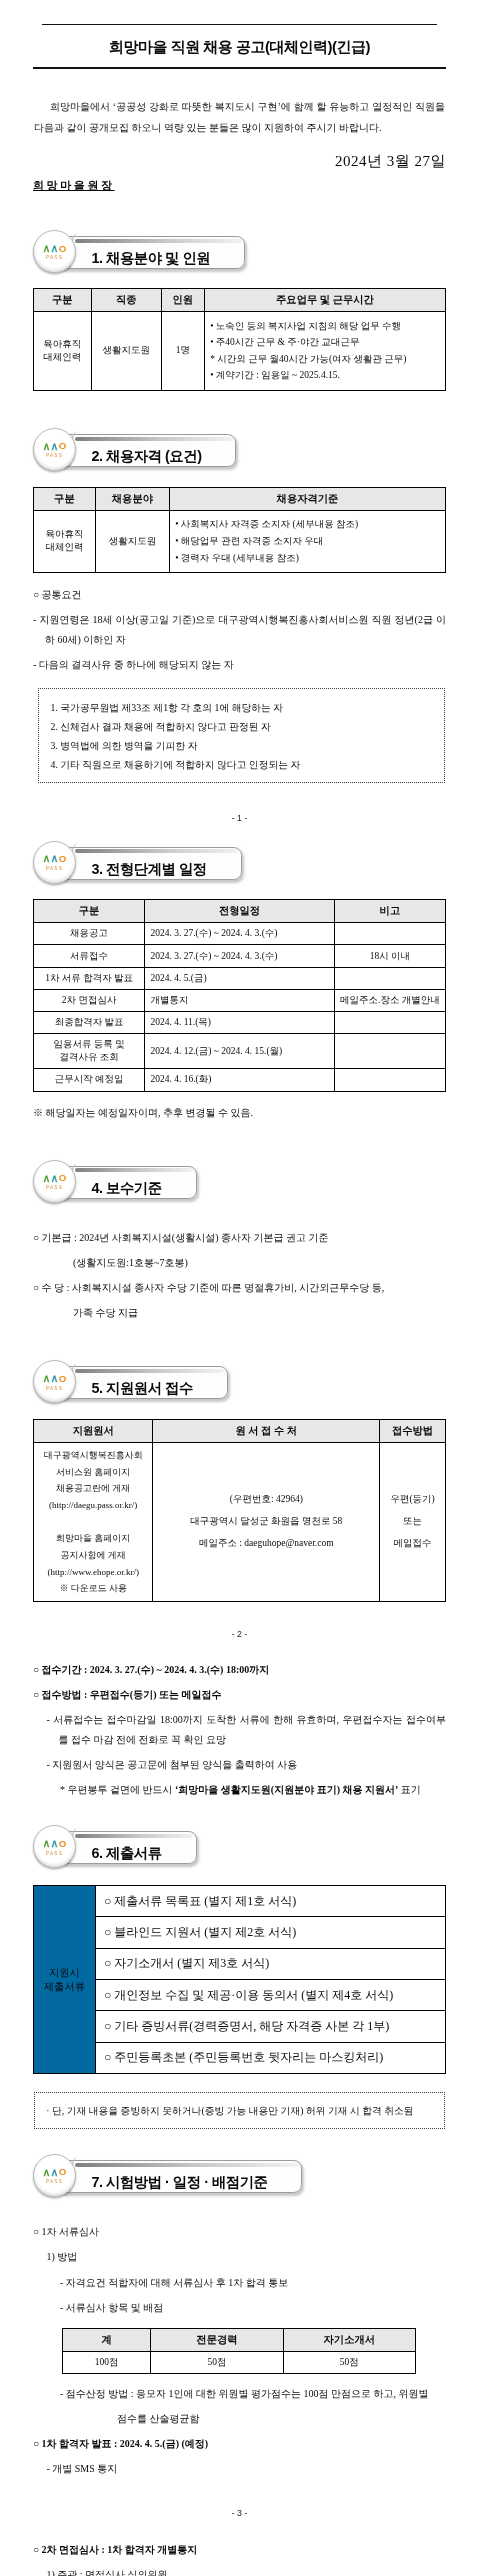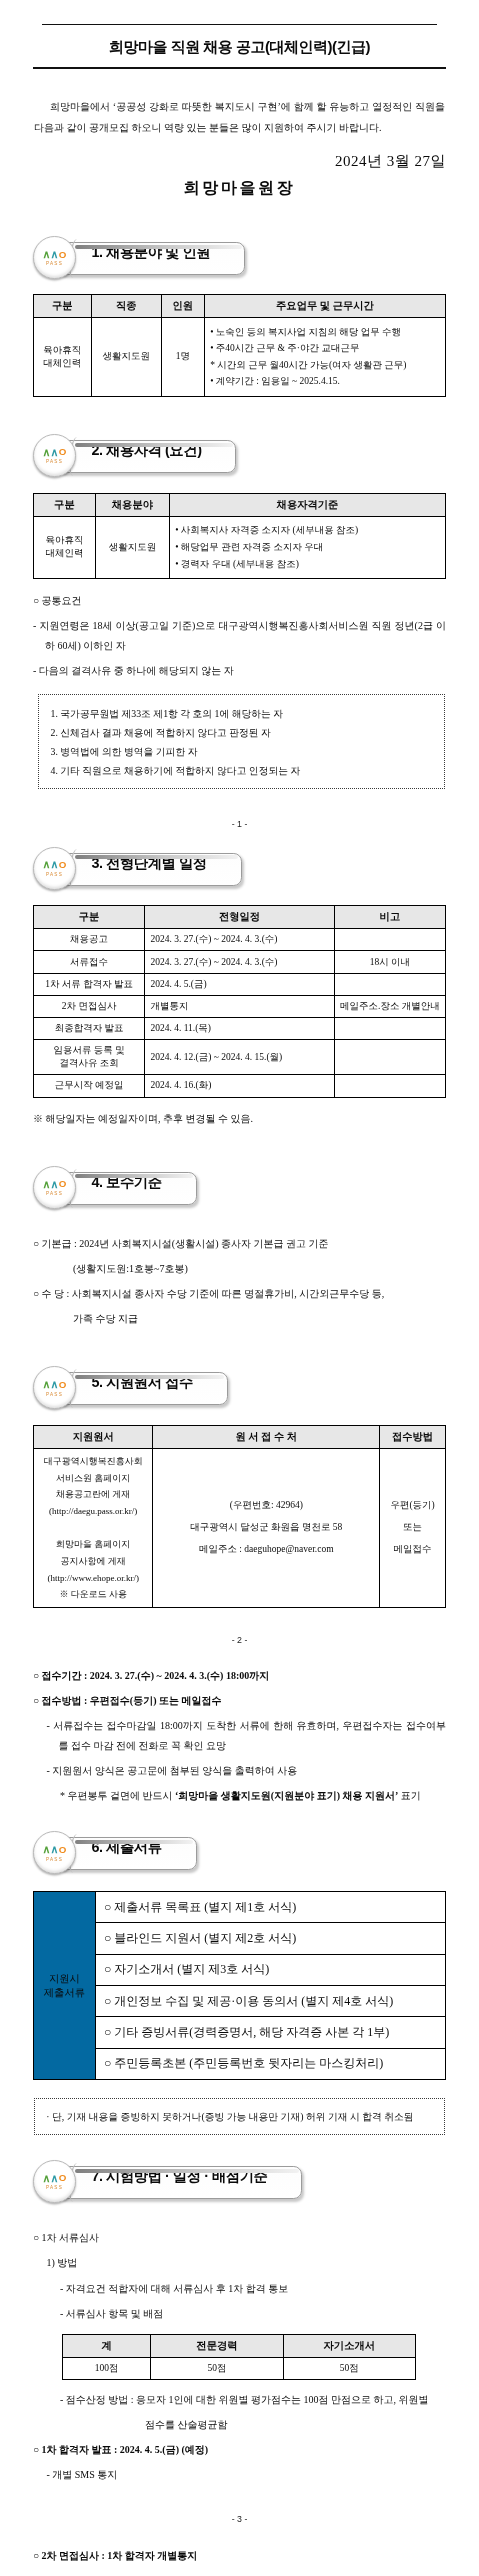--- a/index.html
+++ b/index.html
@@ -17,42 +17,42 @@
     font-family:Liberation Sans, sans-serif;
     font-weight:bold;font-size:15px;text-align:center;
     margin:13.4px 0 9.3px 0;letter-spacing:-0.5px;
   }
   .thick-rule{border-top:2.6px solid #111;margin:0 0 27px 0;}
   .intro{
     font-size:10px;line-height:2.15;text-align:justify;
     text-indent:1.6em;margin:0 1px;
   }
   .doc-date{text-align:right;font-size:15px;margin-top:13.4px;letter-spacing:0.5px;}
-  .doc-signature{text-align:center;font-size:16px;font-weight:600;letter-spacing:2.6px;margin-top:7.2px;}
+  .doc-signature{text-align:left;font-size:11px;font-weight:600;letter-spacing:2.6px;margin-top:7.2px;text-decoration:underline;}
 
   
   .banner-row{display:flex;align-items:center;position:relative;}
   .logo-badge{
     width:41px;height:41px;border-radius:50%;
     border:1.5px solid #b9b9b9;background:#fff;
     box-shadow:0 1.5px 2.1px rgba(0,0,0,.30), inset 0 -2.1px 3.1px rgba(0,0,0,.12);
     display:flex;flex-direction:column;align-items:center;justify-content:center;
     z-index:2;flex:0 0 auto;margin-right:-15.5px;
   }
   .logo-glyphs{font-family:"Liberation Sans",sans-serif;font-weight:bold;font-size:10.8px;line-height:1;display:flex;align-items:center;}
   .logo-g1{color:#55a13b;}
   .logo-g2{color:#2f9aa5;}
   .logo-g3{color:#f08c1e;font-size:9.8px;margin-left:0.5px;}
   .logo-pass{font-family:"Liberation Sans",sans-serif;font-size:4.6px;color:#d98a33;letter-spacing:1.3px;margin-top:1.5px;}
   .banner{
     position:relative;height:31px;width:max-content;max-width:381px;
     border:0.5px solid #9b9b9b;border-radius:4.1px 8.2px 8.2px 4.1px;
     background:linear-gradient(#fdfdfd,#ffffff);
     box-shadow:1.5px 2.1px 2.6px rgba(0,0,0,.22);
-    display:flex;align-items:flex-start;
+    display:flex;align-items:flex-end;
     padding:0 34px 0 30px;top:1px;
   }
   .banner::before{
     content:"";position:absolute;top:1.5px;left:13.4px;right:2.6px;height:4.1px;
     background:linear-gradient(90deg,#7f7f7f,#c9c9c9 55%,#f2f2f2);
     border-radius:2.6px;
   }
   .banner::after{
     content:"";position:absolute;left:7.2px;top:-4.1px;height:39px;width:8.2px;
     border-left:2.6px solid #c2c2c2;border-radius:60% 0 0 60%/50%;
@@ -440,21 +440,21 @@
     <tbody>
       <tr>
         <td class="c">100점</td>
         <td class="c">50점</td>
         <td class="c">50점</td>
       </tr>
     </tbody>
   </table>
 
   <div class="body-line ind2 hang" style="margin-top:9.3px">- 점수산정  방법 : 응모자 1인에 대한 위원별 평가점수는 100점 만점으로 하고, 위원별</div>
-  <div class="body-line" style="margin-left:112px">점수를 산술평균함</div>
+  <div class="body-line" style="margin-left:84px">점수를 산술평균함</div>
   <div class="body-line bold">○ 1차 합격자 발표 : 2024. 4. 5.(금) (예정)</div>
   <div class="body-line ind1">- 개별 SMS 통지</div>
 
   <div class="page-marker" style="margin:29px 0 21.6px 0">- 3 -</div>
 
   <div class="body-line bold">○ 2차 면접심사 : 1차 합격자 개별통지</div>
   <div class="body-line ind1">1) 주관 : 면접심사 심의위원</div>
 
 </div>
 

